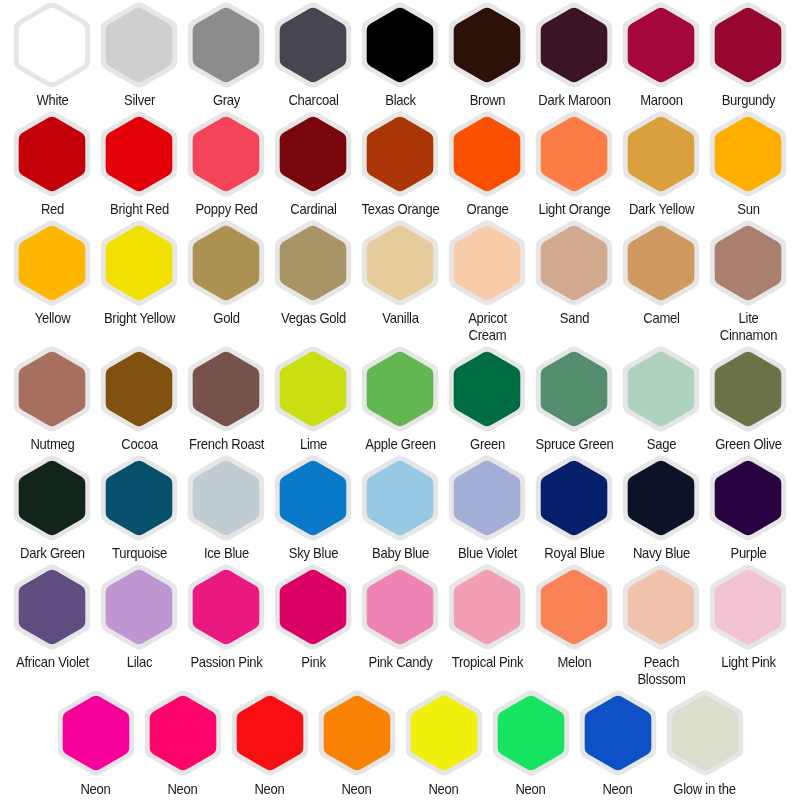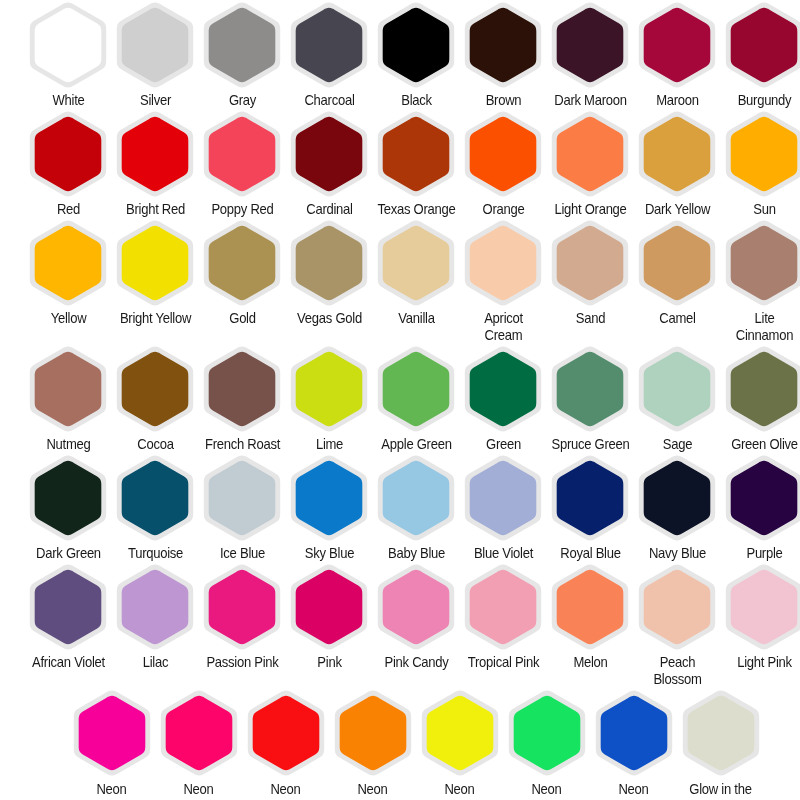--- a/index.html
+++ b/index.html
@@ -12,21 +12,20 @@
     background: #ffffff;
     font-family: "Liberation Sans", sans-serif;
     overflow: hidden;
   }
 
   #chart {
     position: relative;
     width: 800px;
     height: 704px;
     box-sizing: border-box;
-    padding-left: 16px;
   }
 
   .row {
     display: flex;
     justify-content: center;
     align-items: flex-start;
     width: 800px;
   }
 
   .swatch {

